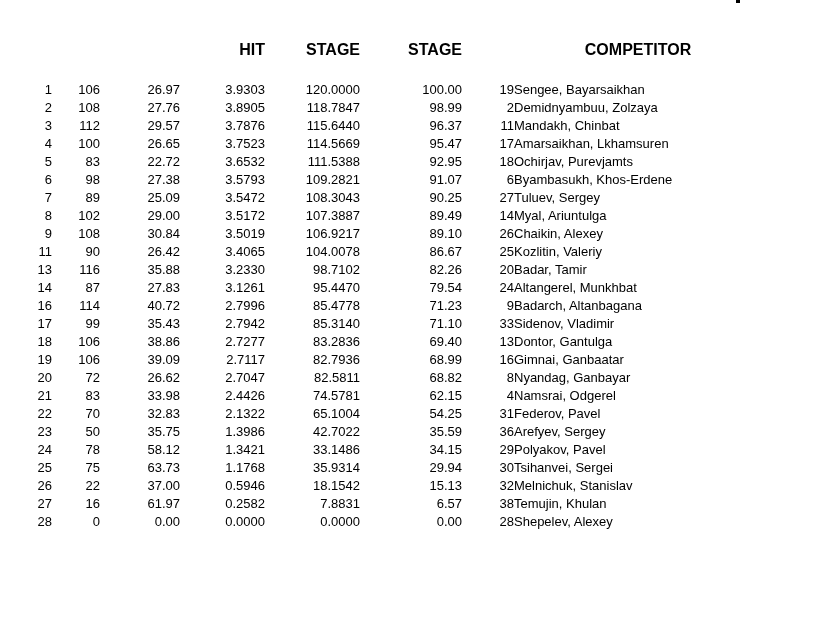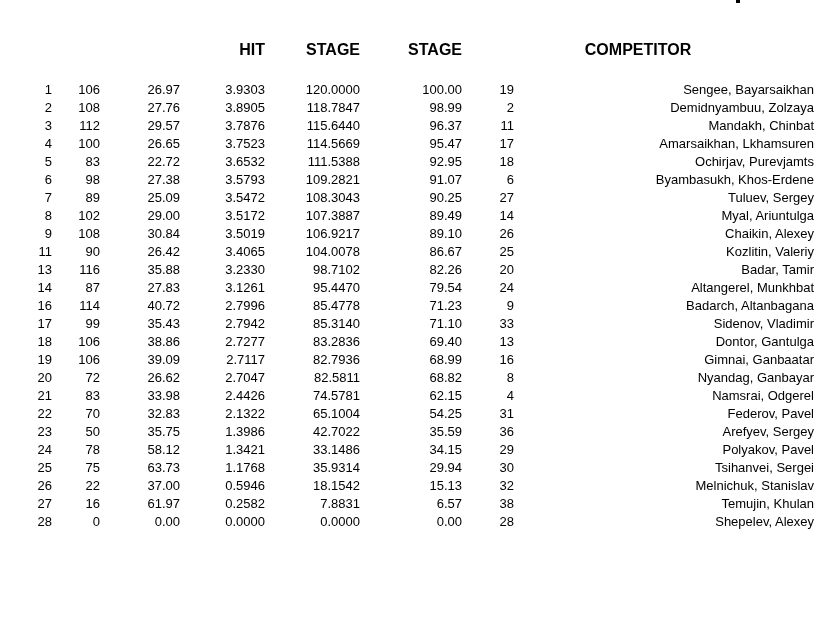--- a/index.html
+++ b/index.html
@@ -63,21 +63,21 @@
   td.hdr-right { text-align: right; }
   td.hdr-left  { text-align: center; padding-left: 47px; }
   td.hdr-normal { font-weight: normal; white-space: pre; }
   tr.spacer td { height: 22px; }
   tbody.body-rows tr { height: 18px; }
   tbody.body-rows td {
     font-size: 13px;
     line-height: 18px;
   }
   td.num  { text-align: right; }
-  td.name { text-align: right; padding-left: 16px; }
+  td.name { text-align: left; padding-left: 16px; }
 </style>
 </head>
 <body>
 
 <div class="page">
 
   <div class="artifact-tick"></div>
 
   <div class="results-wrap">
     <table class="results">

